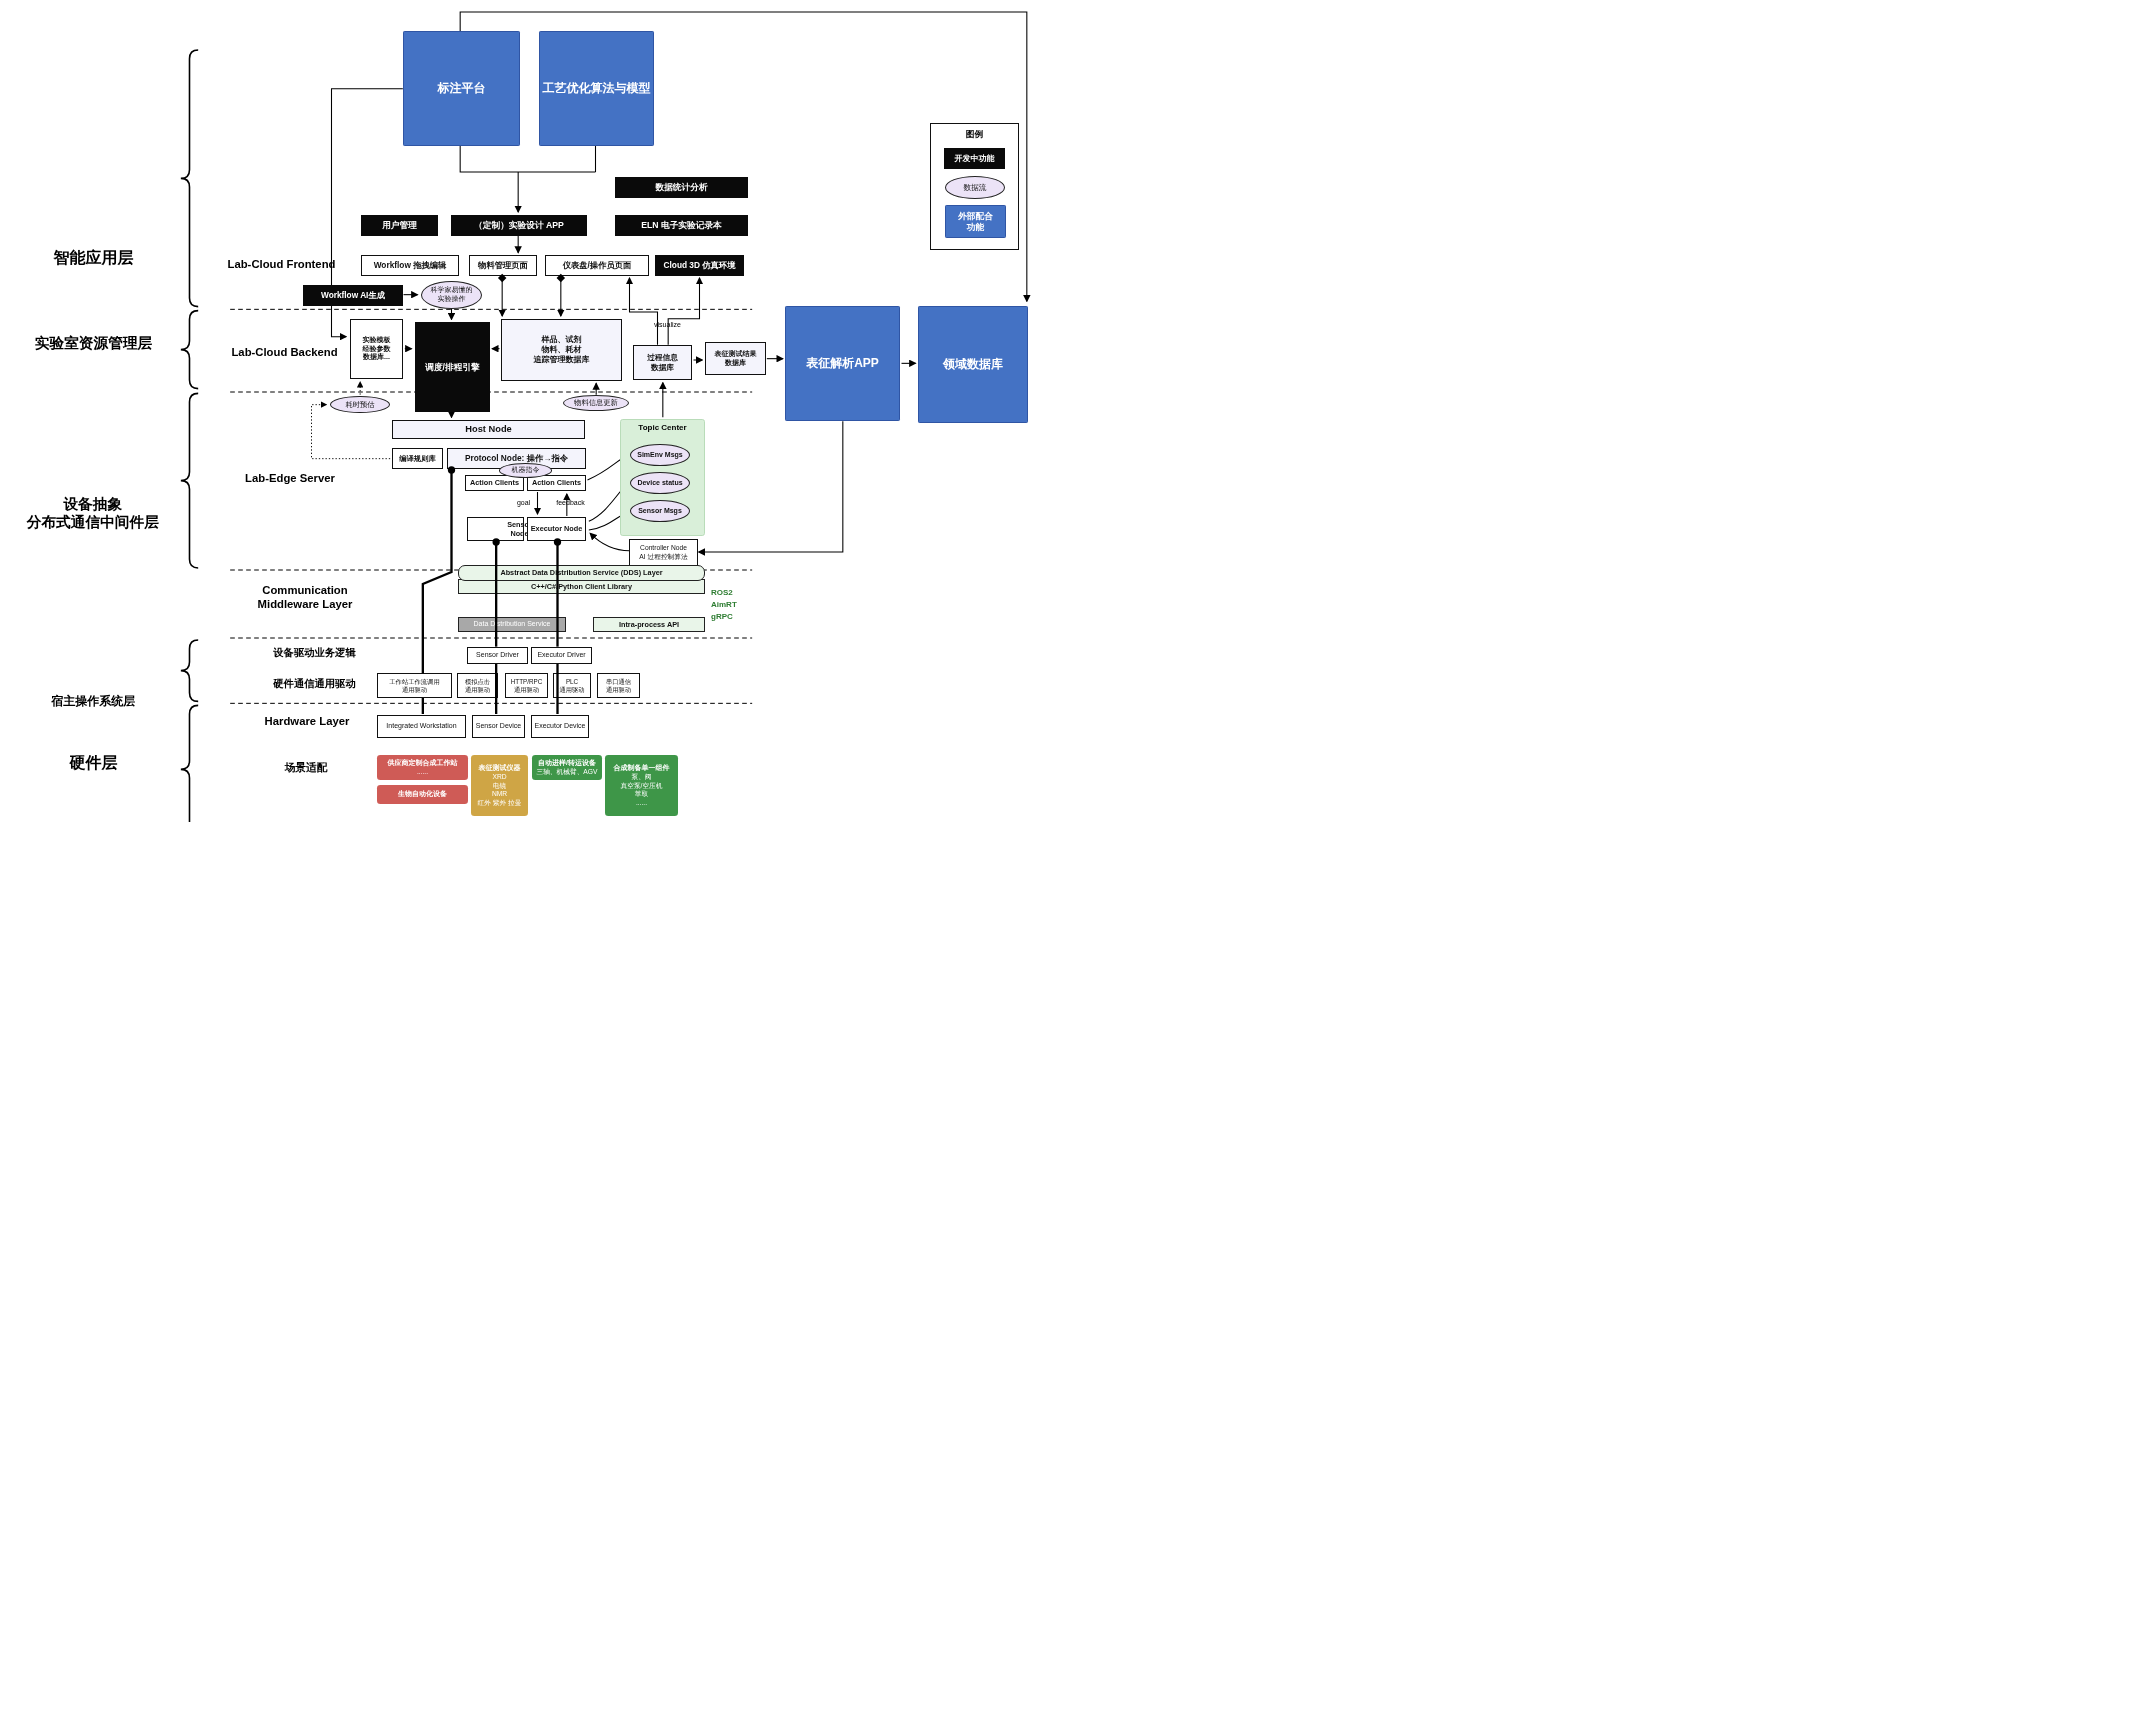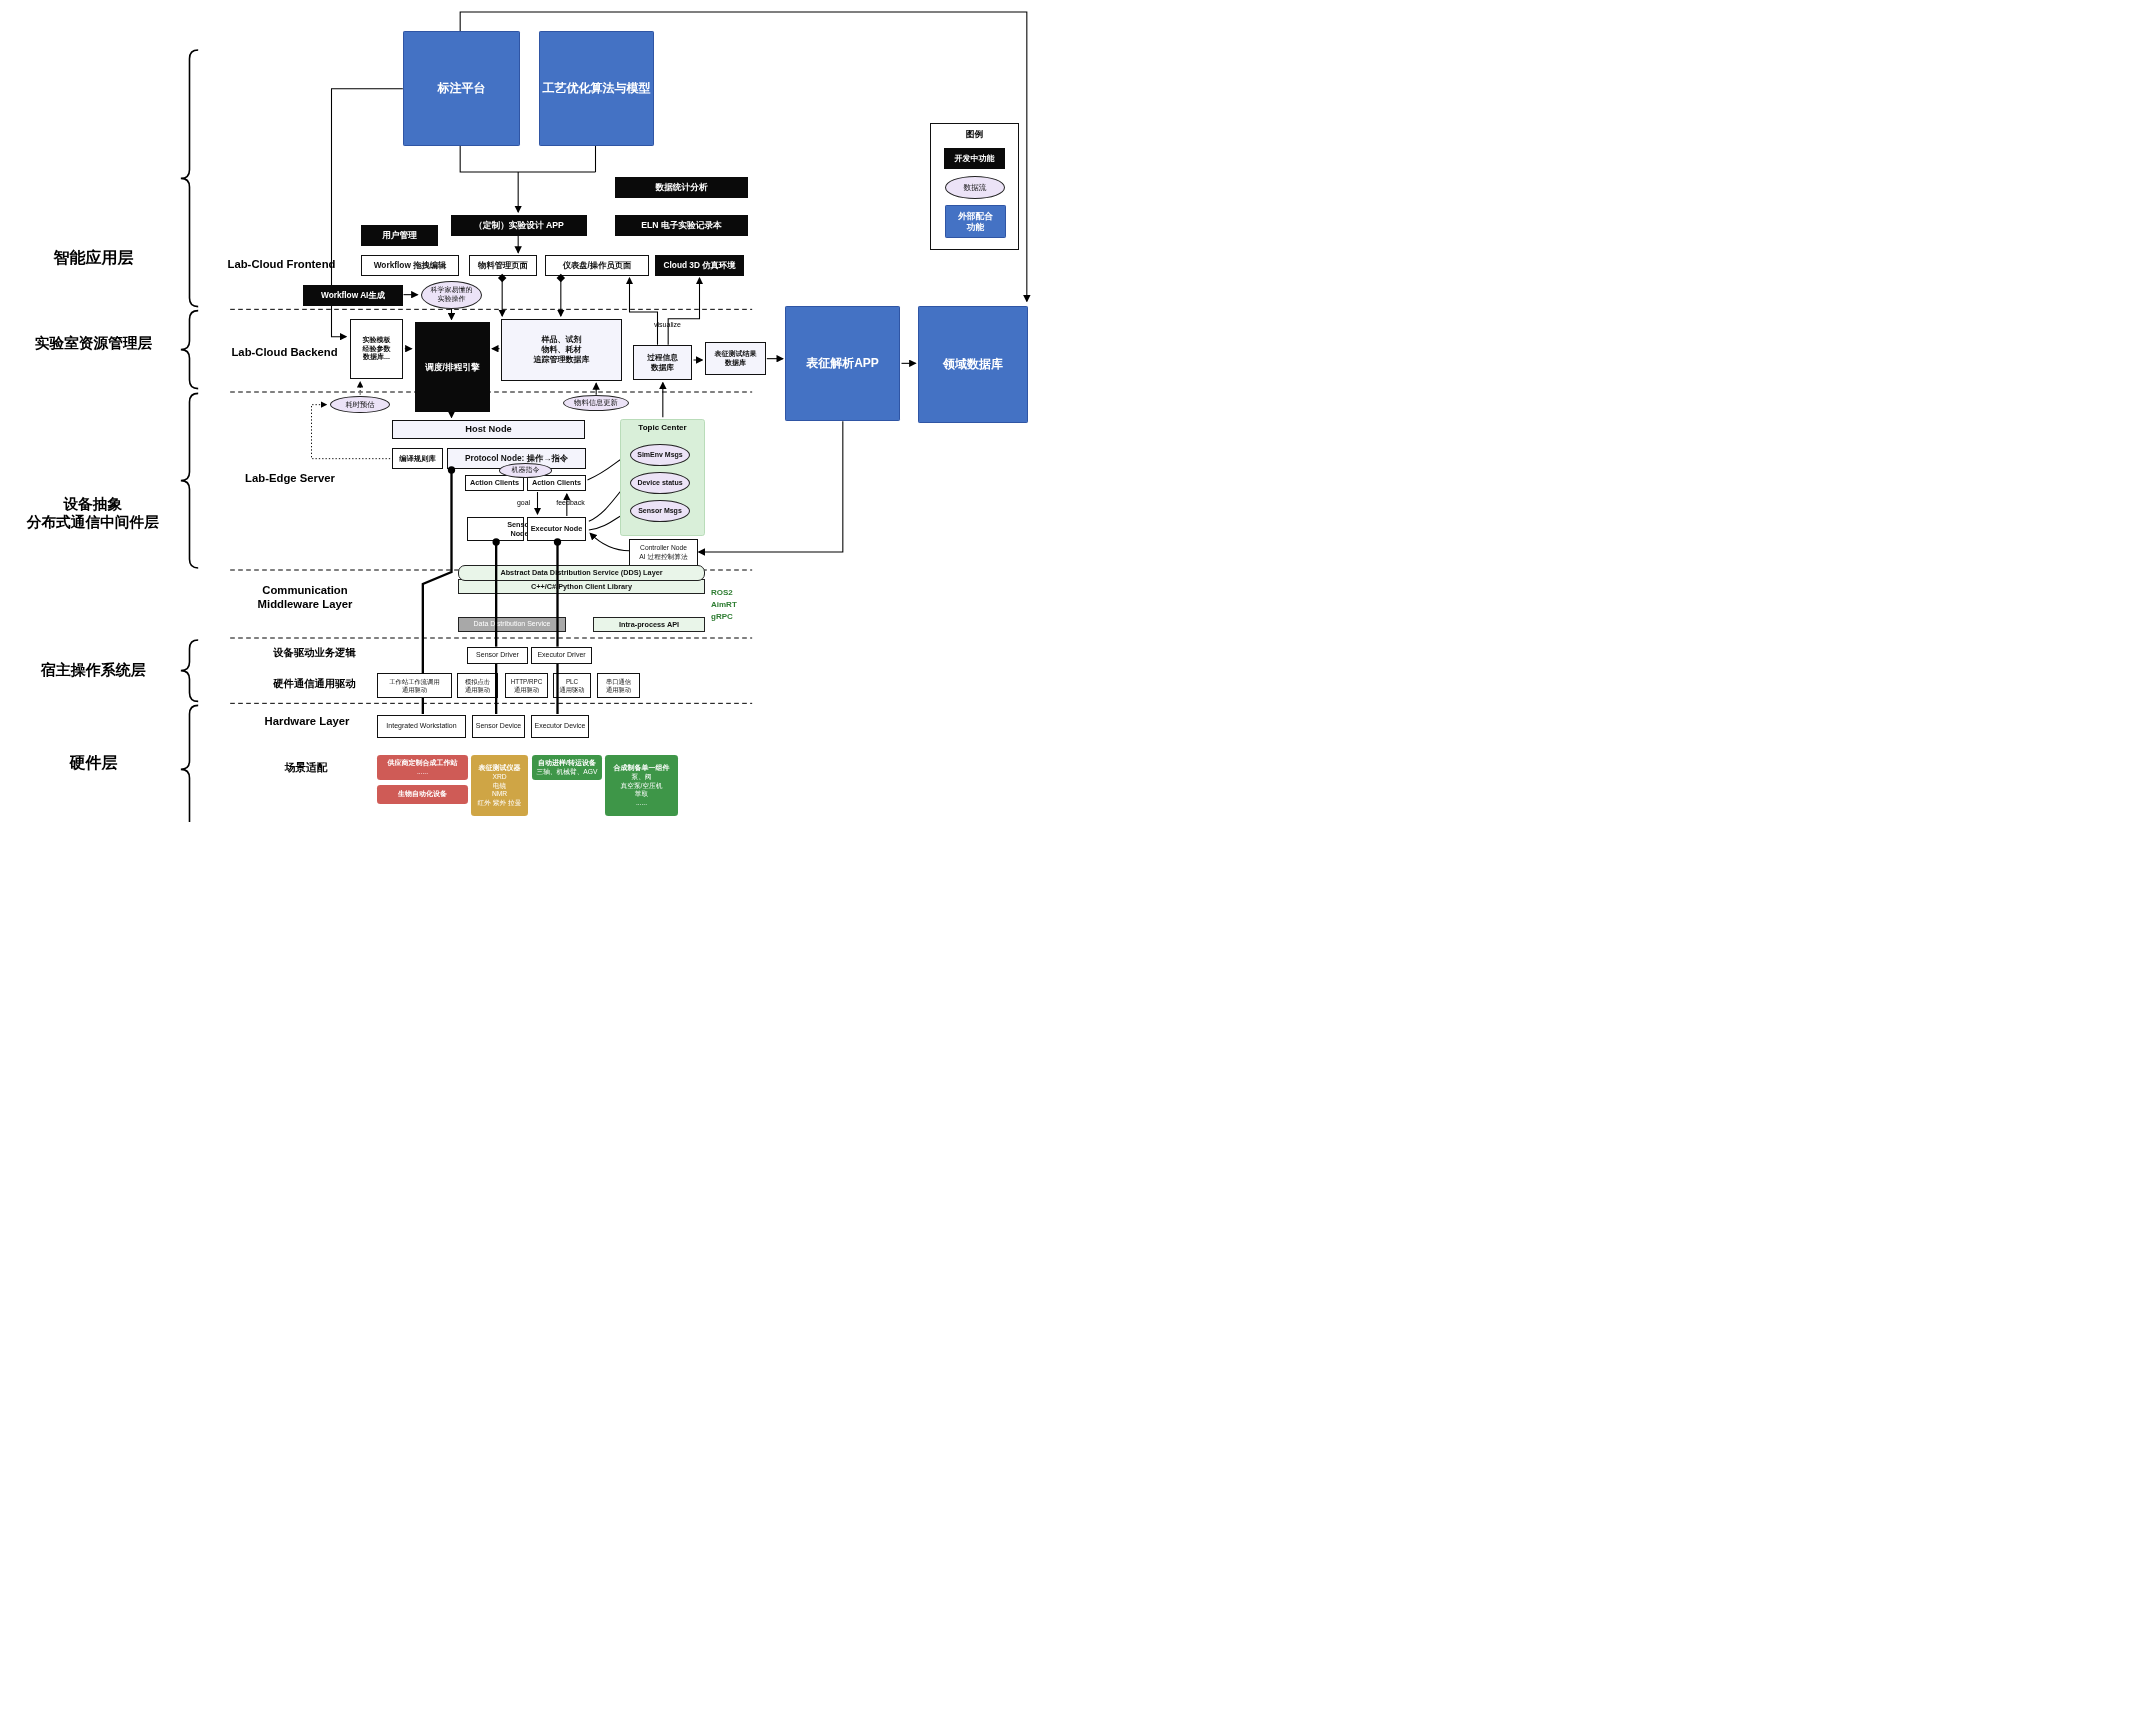--- a/index.html
+++ b/index.html
@@ -94,37 +94,37 @@
       <path d="M297 590 Q284 590 284 603 L284 708 Q284 721 271 721 Q284 721 284 734 L284 839 Q284 852 297 852"></path>
       <path d="M297 960 Q284 960 284 973 L284 993 Q284 1006 271 1006 Q284 1006 284 1019 L284 1039 Q284 1052 297 1052"></path>
       <path d="M297 1058 Q284 1058 284 1071 L284 1141 Q284 1154 271 1154 Q284 1154 284 1167 L284 1237 Q284 1250 297 1250"></path>
     </g>
   </svg>
 
   <div class="n label" style="left:20px;top:248px;width:147px;font-size:16px;">智能应用层</div>
   <div class="n label" style="left:10px;top:334px;width:167px;font-size:14.7px;">实验室资源管理层</div>
   <div class="n label" style="left:5.3px;top:495px;width:175px;font-size:14.7px;">设备抽象
 分布式通信中间件层</div>
-  <div class="n label" style="left:13.3px;top:661px;width:160px;font-size:15px;">宿主操作系统层</div>
+  <div class="n label" style="left:13.3px;top:694px;width:160px;font-size:12px;">宿主操作系统层</div>
   <div class="n label" style="left:20px;top:753px;width:147px;font-size:16px;">硬件层</div>
 
   <div class="n label" style="left:220px;top:257px;width:123px;font-size:11.3px;">Lab-Cloud Frontend</div>
   <div class="n label" style="left:223px;top:345px;width:123px;font-size:11.3px;">Lab-Cloud Backend</div>
   <div class="n label" style="left:235px;top:471px;width:110px;font-size:11.3px;">Lab-Edge Server</div>
   <div class="n label" style="left:240px;top:583px;width:130px;font-size:11.3px;">Communication
 Middleware Layer</div>
   <div class="n label" style="left:268px;top:647px;width:93px;font-size:10.3px;">设备驱动业务逻辑</div>
   <div class="n label" style="left:268px;top:678px;width:93px;font-size:10.3px;">硬件通信通用驱动</div>
   <div class="n label" style="left:257px;top:714px;width:100px;font-size:11.3px;">Hardware Layer</div>
   <div class="n label" style="left:276px;top:761px;width:60px;font-size:10.7px;">场景适配</div>
 
   <div class="n blue" style="left:403px;top:31px;width:117px;height:115px;font-size:12px;">标注平台</div>
   <div class="n blue" style="left:539px;top:31px;width:115px;height:115px;font-size:12px;">工艺优化算法与模型</div>
   <div class="n black" style="left:615px;top:177px;width:133px;height:20.7px;font-size:8.7px;">数据统计分析</div>
-  <div class="n black" style="left:361px;top:225px;width:77px;height:20.7px;font-size:8.7px;">用户管理</div>
+  <div class="n black" style="left:361px;top:215px;width:77px;height:20.7px;font-size:8.7px;">用户管理</div>
   <div class="n black" style="left:451px;top:215px;width:136px;height:20.7px;font-size:8.7px;">（定制）实验设计 APP</div>
   <div class="n black" style="left:615px;top:215px;width:133px;height:20.7px;font-size:8.7px;">ELN 电子实验记录本</div>
 
   <div class="n bd" style="left:361px;top:255px;width:98px;height:20.7px;font-size:8.3px;font-weight:bold;">Workflow 拖拽编辑</div>
   <div class="n bd" style="left:469px;top:255px;width:68px;height:20.7px;font-size:8.3px;font-weight:bold;">物料管理页面</div>
   <div class="n bd" style="left:545px;top:255px;width:104px;height:20.7px;font-size:8.3px;font-weight:bold;">仪表盘/操作员页面</div>
   <div class="n black" style="left:655px;top:255px;width:89px;height:20.7px;font-size:8.3px;">Cloud 3D 仿真环境</div>
   <div class="n black" style="left:303px;top:285px;width:100px;height:20.7px;font-size:8.3px;">Workflow AI生成</div>
   <div class="n ell" style="left:421px;top:281px;width:61px;height:28px;font-size:7px;">科学家易懂的
 实验操作</div>

